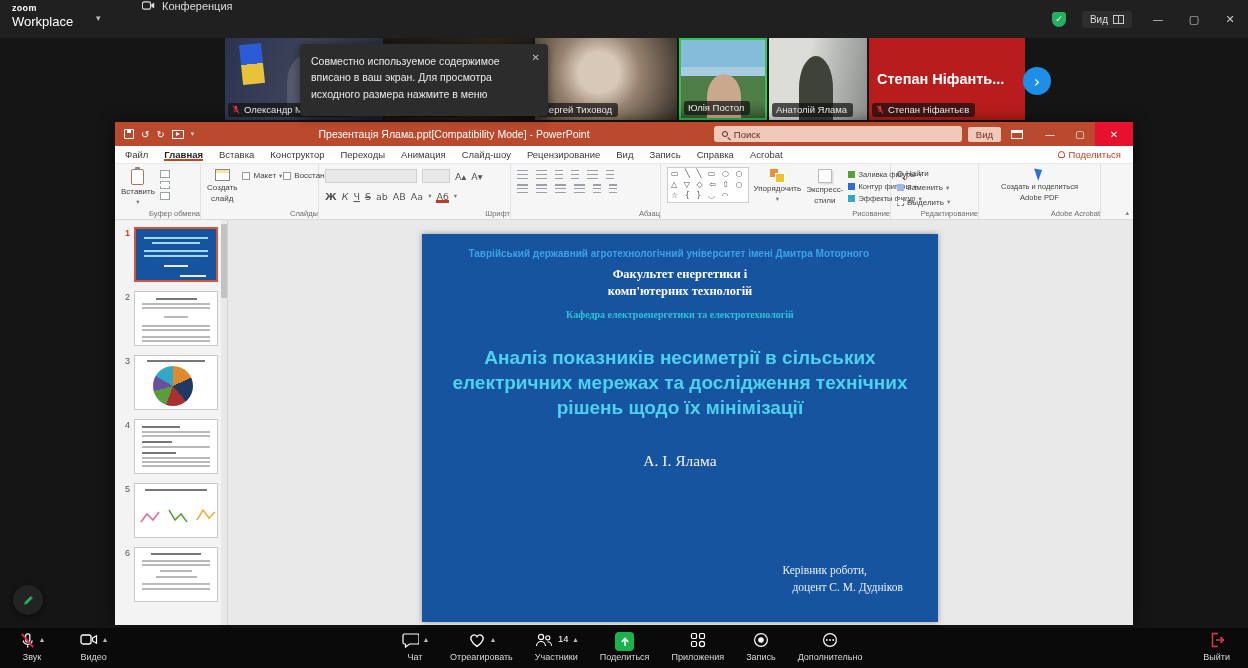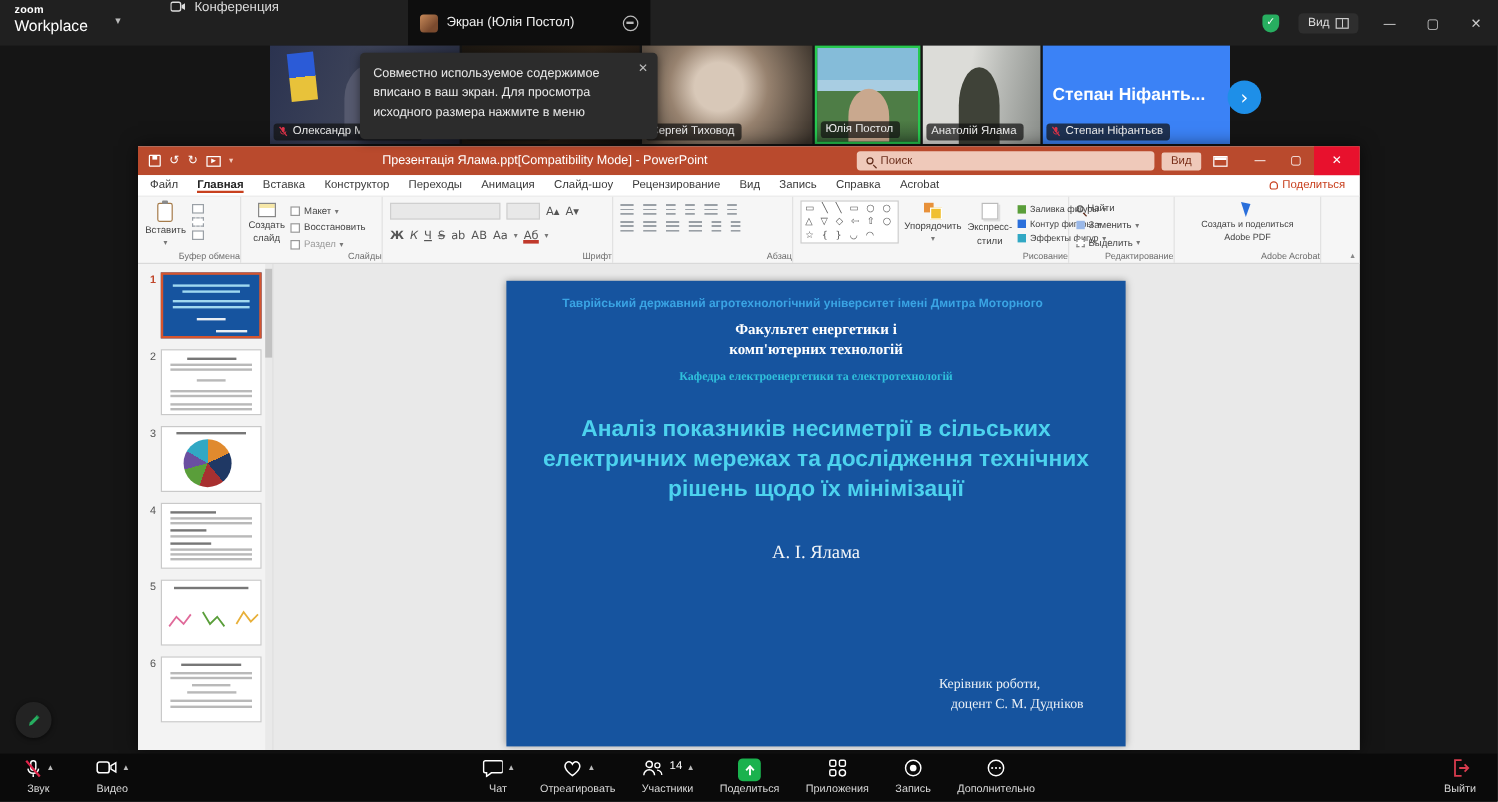--- a/index.html
+++ b/index.html
@@ -30,21 +30,21 @@
   .tile{position:relative;height:82px;overflow:hidden;}
   .t1{width:158px;background:linear-gradient(110deg,#2b3350,#3c4258 45%,#22273a);}
   .t1 .flag{position:absolute;left:16px;top:6px;width:22px;height:40px;background:linear-gradient(#2b5bd7 0 50%,#e8c23a 50%);transform:rotate(-6deg);}
   .t1 .head{position:absolute;left:62px;top:14px;width:52px;height:60px;border-radius:50% 50% 0 0;background:#55596e;}
   .t2{width:148px;background:linear-gradient(115deg,#1c1711,#2e2318 60%,#181310);}
   .t3{width:88px;border:2px solid #27c94f;background:linear-gradient(#85bcd9 0 34%,#a8cde2 34% 46%,#4e7d46 46% 78%,#3a5e36 100%);}
   .t3 .head{position:absolute;left:26px;top:34px;width:34px;height:46px;border-radius:50% 50% 0 0;background:#c9a88e;}
   .t4{width:142px;background:radial-gradient(circle at 45% 42%,#d8c8b8 0 22%,#97826f 45%,#3c342c 95%);}
   .t5{width:98px;background:linear-gradient(100deg,#dcdcd8 0 38%,#b9bbb7 62%,#8b8f8b 100%);}
   .t5 .head{position:absolute;left:30px;top:18px;width:34px;height:64px;border-radius:50% 50% 0 0;background:#3f4238;}
-  .t6{width:156px;background:#3b82f6;display:flex;align-items:center;}
+  .t6{width:156px;background:#b91c1c;display:flex;align-items:center;}
   .bigname{color:#fff;font-weight:bold;font-size:14.5px;padding-left:8px;white-space:nowrap;overflow:hidden;text-overflow:ellipsis;max-width:140px;}
   .nbadge{position:absolute;left:3px;bottom:3px;background:rgba(20,20,20,.72);border-radius:3px;padding:1px 6px 2px 4px;display:flex;align-items:center;gap:4px;color:#efefef;font-size:9.5px;white-space:nowrap;max-width:94%;overflow:hidden;}
   .next-btn{position:absolute;left:1023px;top:67px;width:28px;height:28px;border-radius:50%;background:#1e8fe8;color:#fff;font-size:16px;display:flex;align-items:center;justify-content:center;}
   
   #notif{position:absolute;left:300px;top:44px;width:248px;height:72px;background:#2c2c2c;border-radius:4px;z-index:40;color:#e9e9e9;font-size:10.5px;line-height:1.55;padding:9px 26px 8px 11px;box-shadow:0 2px 8px rgba(0,0,0,.5);}
   #notif .x{position:absolute;right:8px;top:6px;color:#bdbdbd;font-size:10px;}
 
   
   #ppt{position:absolute;left:115px;top:122px;width:1018px;height:503px;background:#fff;box-shadow:0 0 14px rgba(0,0,0,.6);}
   .ptitle{height:24px;background:#b94a2d;display:flex;align-items:center;color:#fff;}
@@ -157,25 +157,20 @@
       <div class="b">Workplace</div>
     </div>
     <span class="logo-cv ic">▾</span>
     <div class="meet-tab">
       <svg width="13" height="11" viewBox="0 0 16 12">
           <rect x="0.5" y="1.5" width="10" height="9" rx="2" fill="none" stroke="#ddd" stroke-width="1.4"></rect>
           <path d="M11.5 4.5 L15 2.5 V9.5 L11.5 7.5 Z" fill="#ddd"></path>
         </svg>
       <span>Конференция</span>
     </div>
-    <div class="scr-tab">
-      <span class="avatar"></span>
-      <span>Экран (Юлія Постол)</span>
-      <span class="minus-circ"></span>
-    </div>
     <div class="top-right">
       <span class="shield ic">✓</span>
       <span class="view-pill">
         <span>Вид</span>
         <span class="grid-ic"></span>
       </span>
       <span class="winbtn ic">—</span>
       <span class="winbtn ic">▢</span>
       <span class="winbtn ic">✕</span>
     </div>
@@ -293,21 +288,21 @@
         </div>
         <div class="glabel">Буфер обмена</div>
       </div>
 
       <div class="rgroup" style="width:118px;">
         <div class="bigbtn">
           <span class="nslide"></span>
           <span>Создать</span>
           <span>слайд</span>
         </div>
-        <div style="display:flex;flex-direction:column;gap:1px;padding-top:2px;">
+        <div style="display:flex;flex-direction:row;gap:1px;padding-top:2px;">
           <div class="srow">
               <span class="sq"></span>
               <span>Макет</span>
               <span class="cv ic">▾</span>
             </div>
           <div class="srow">
               <span class="sq"></span>
               <span>Восстановить</span>
             </div>
           <div class="srow" style="color:#9a9a9a;">

